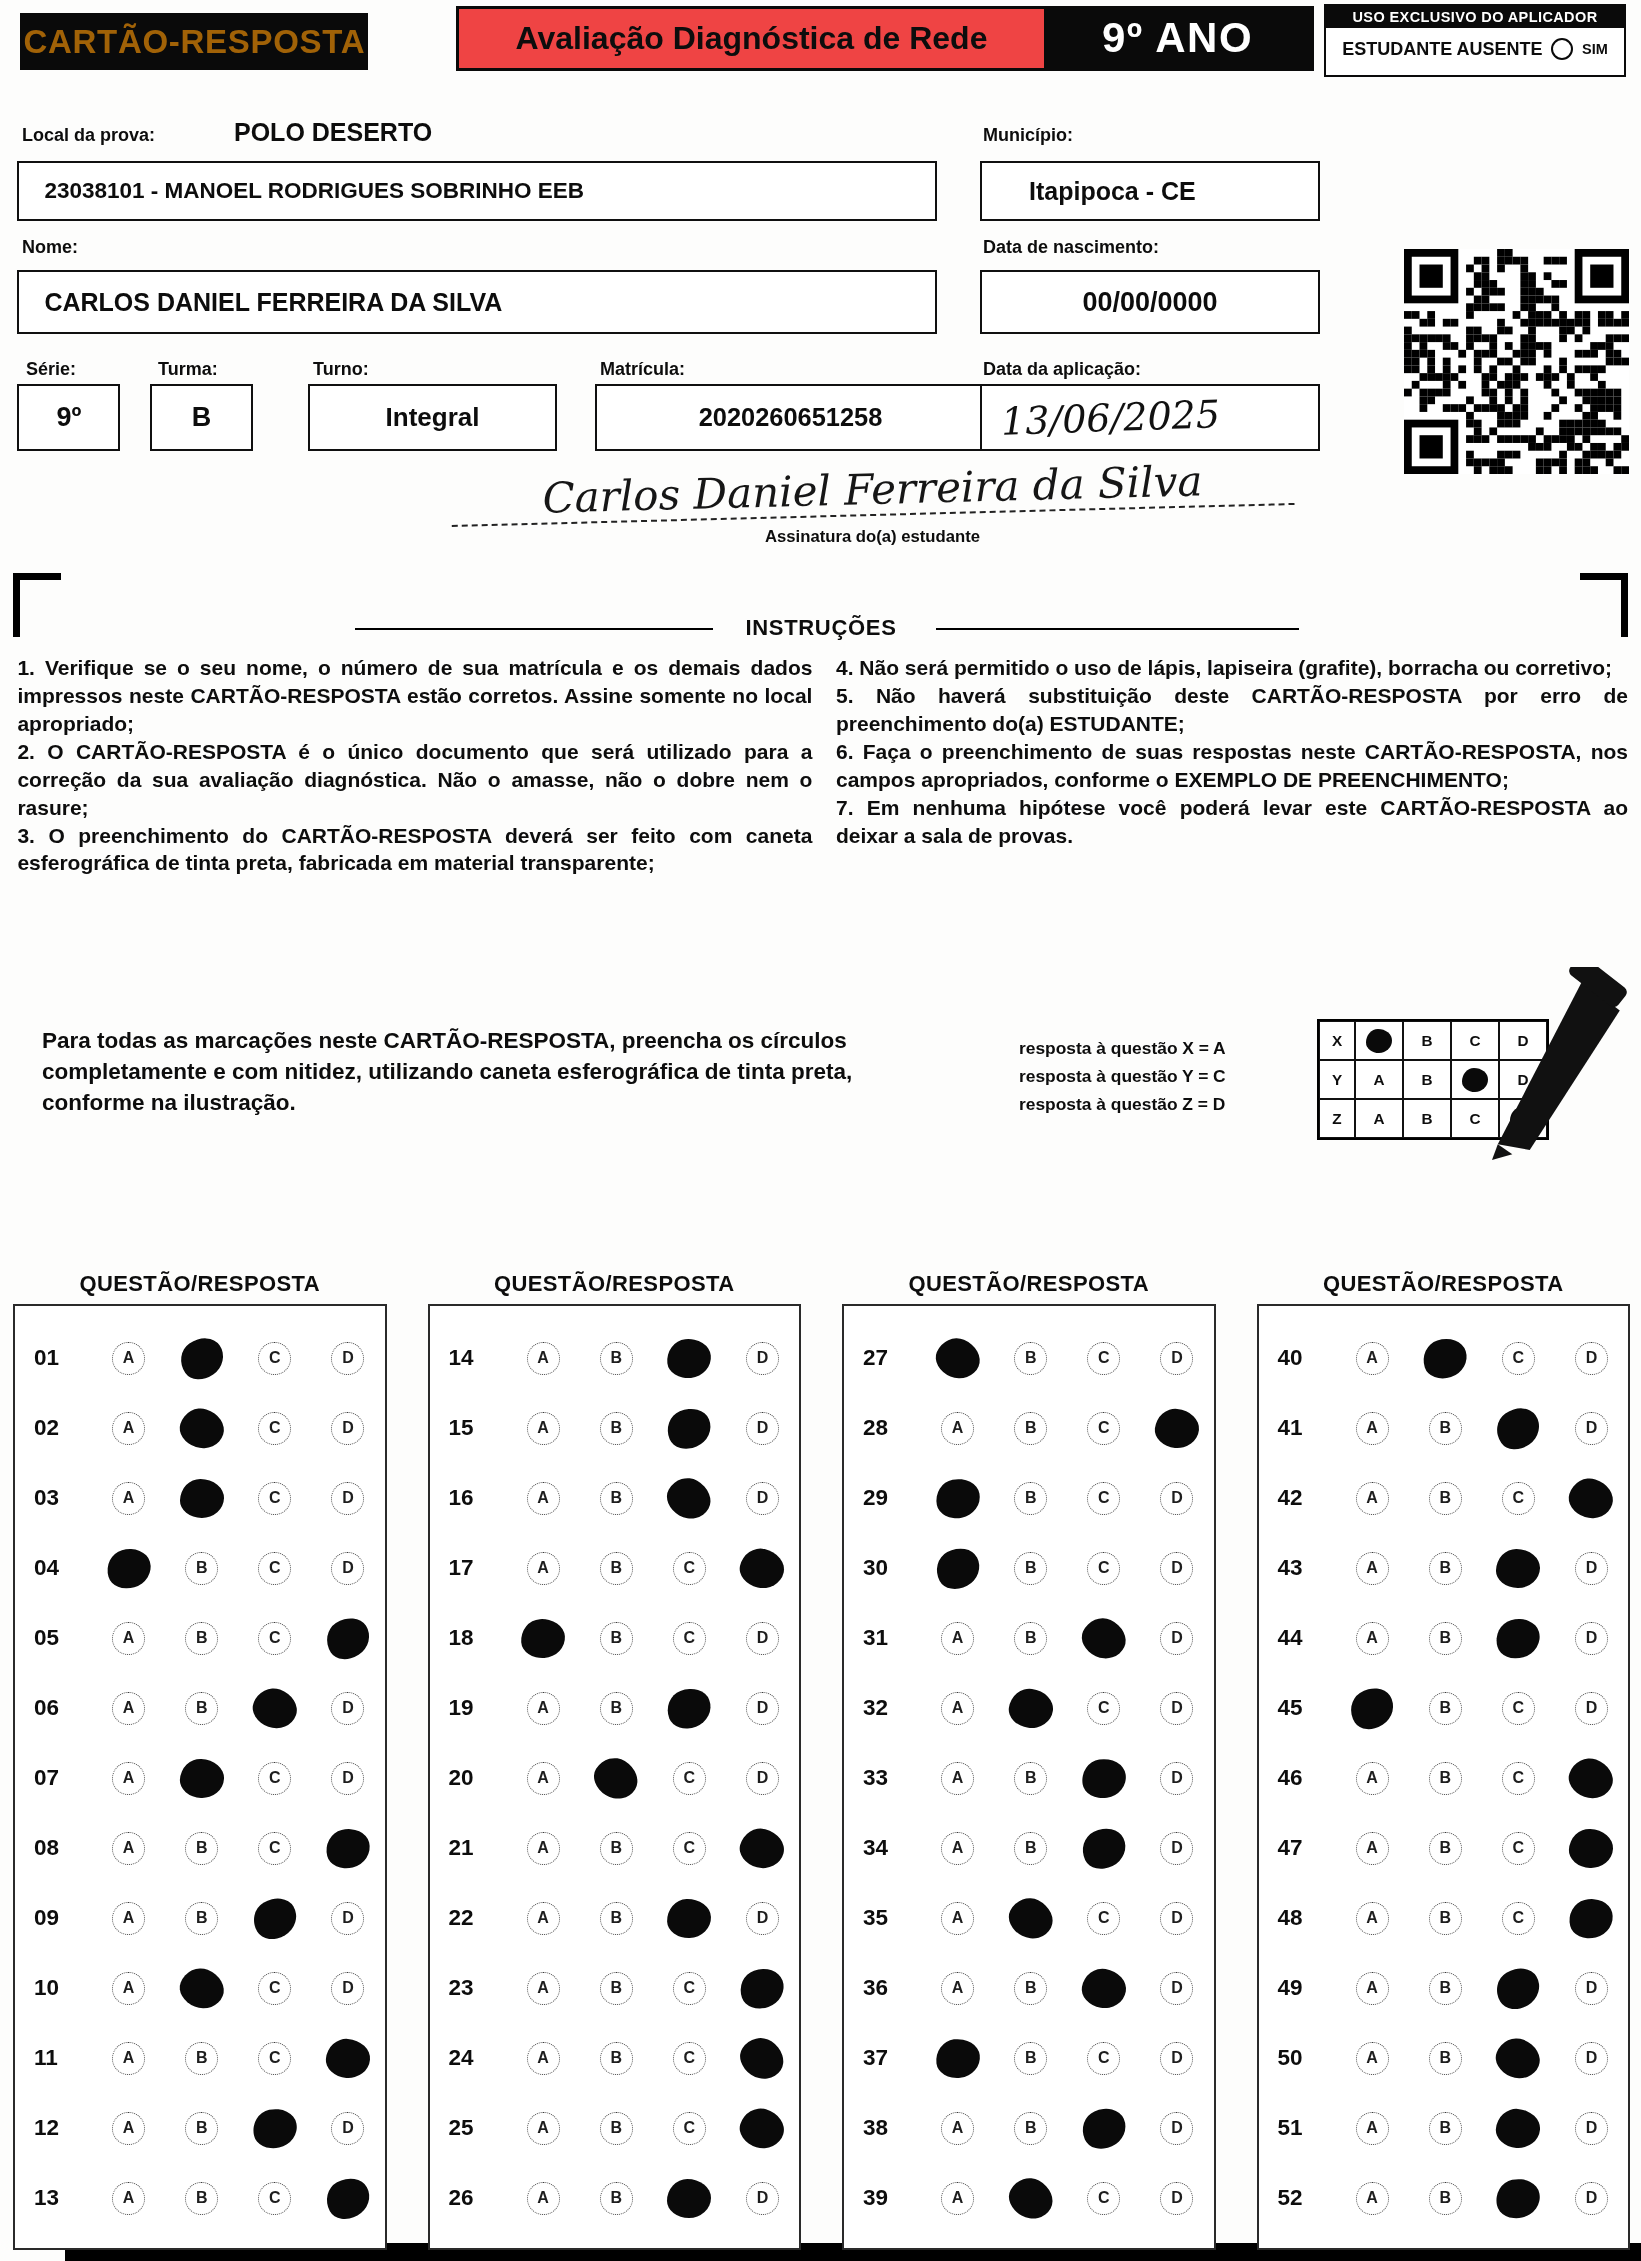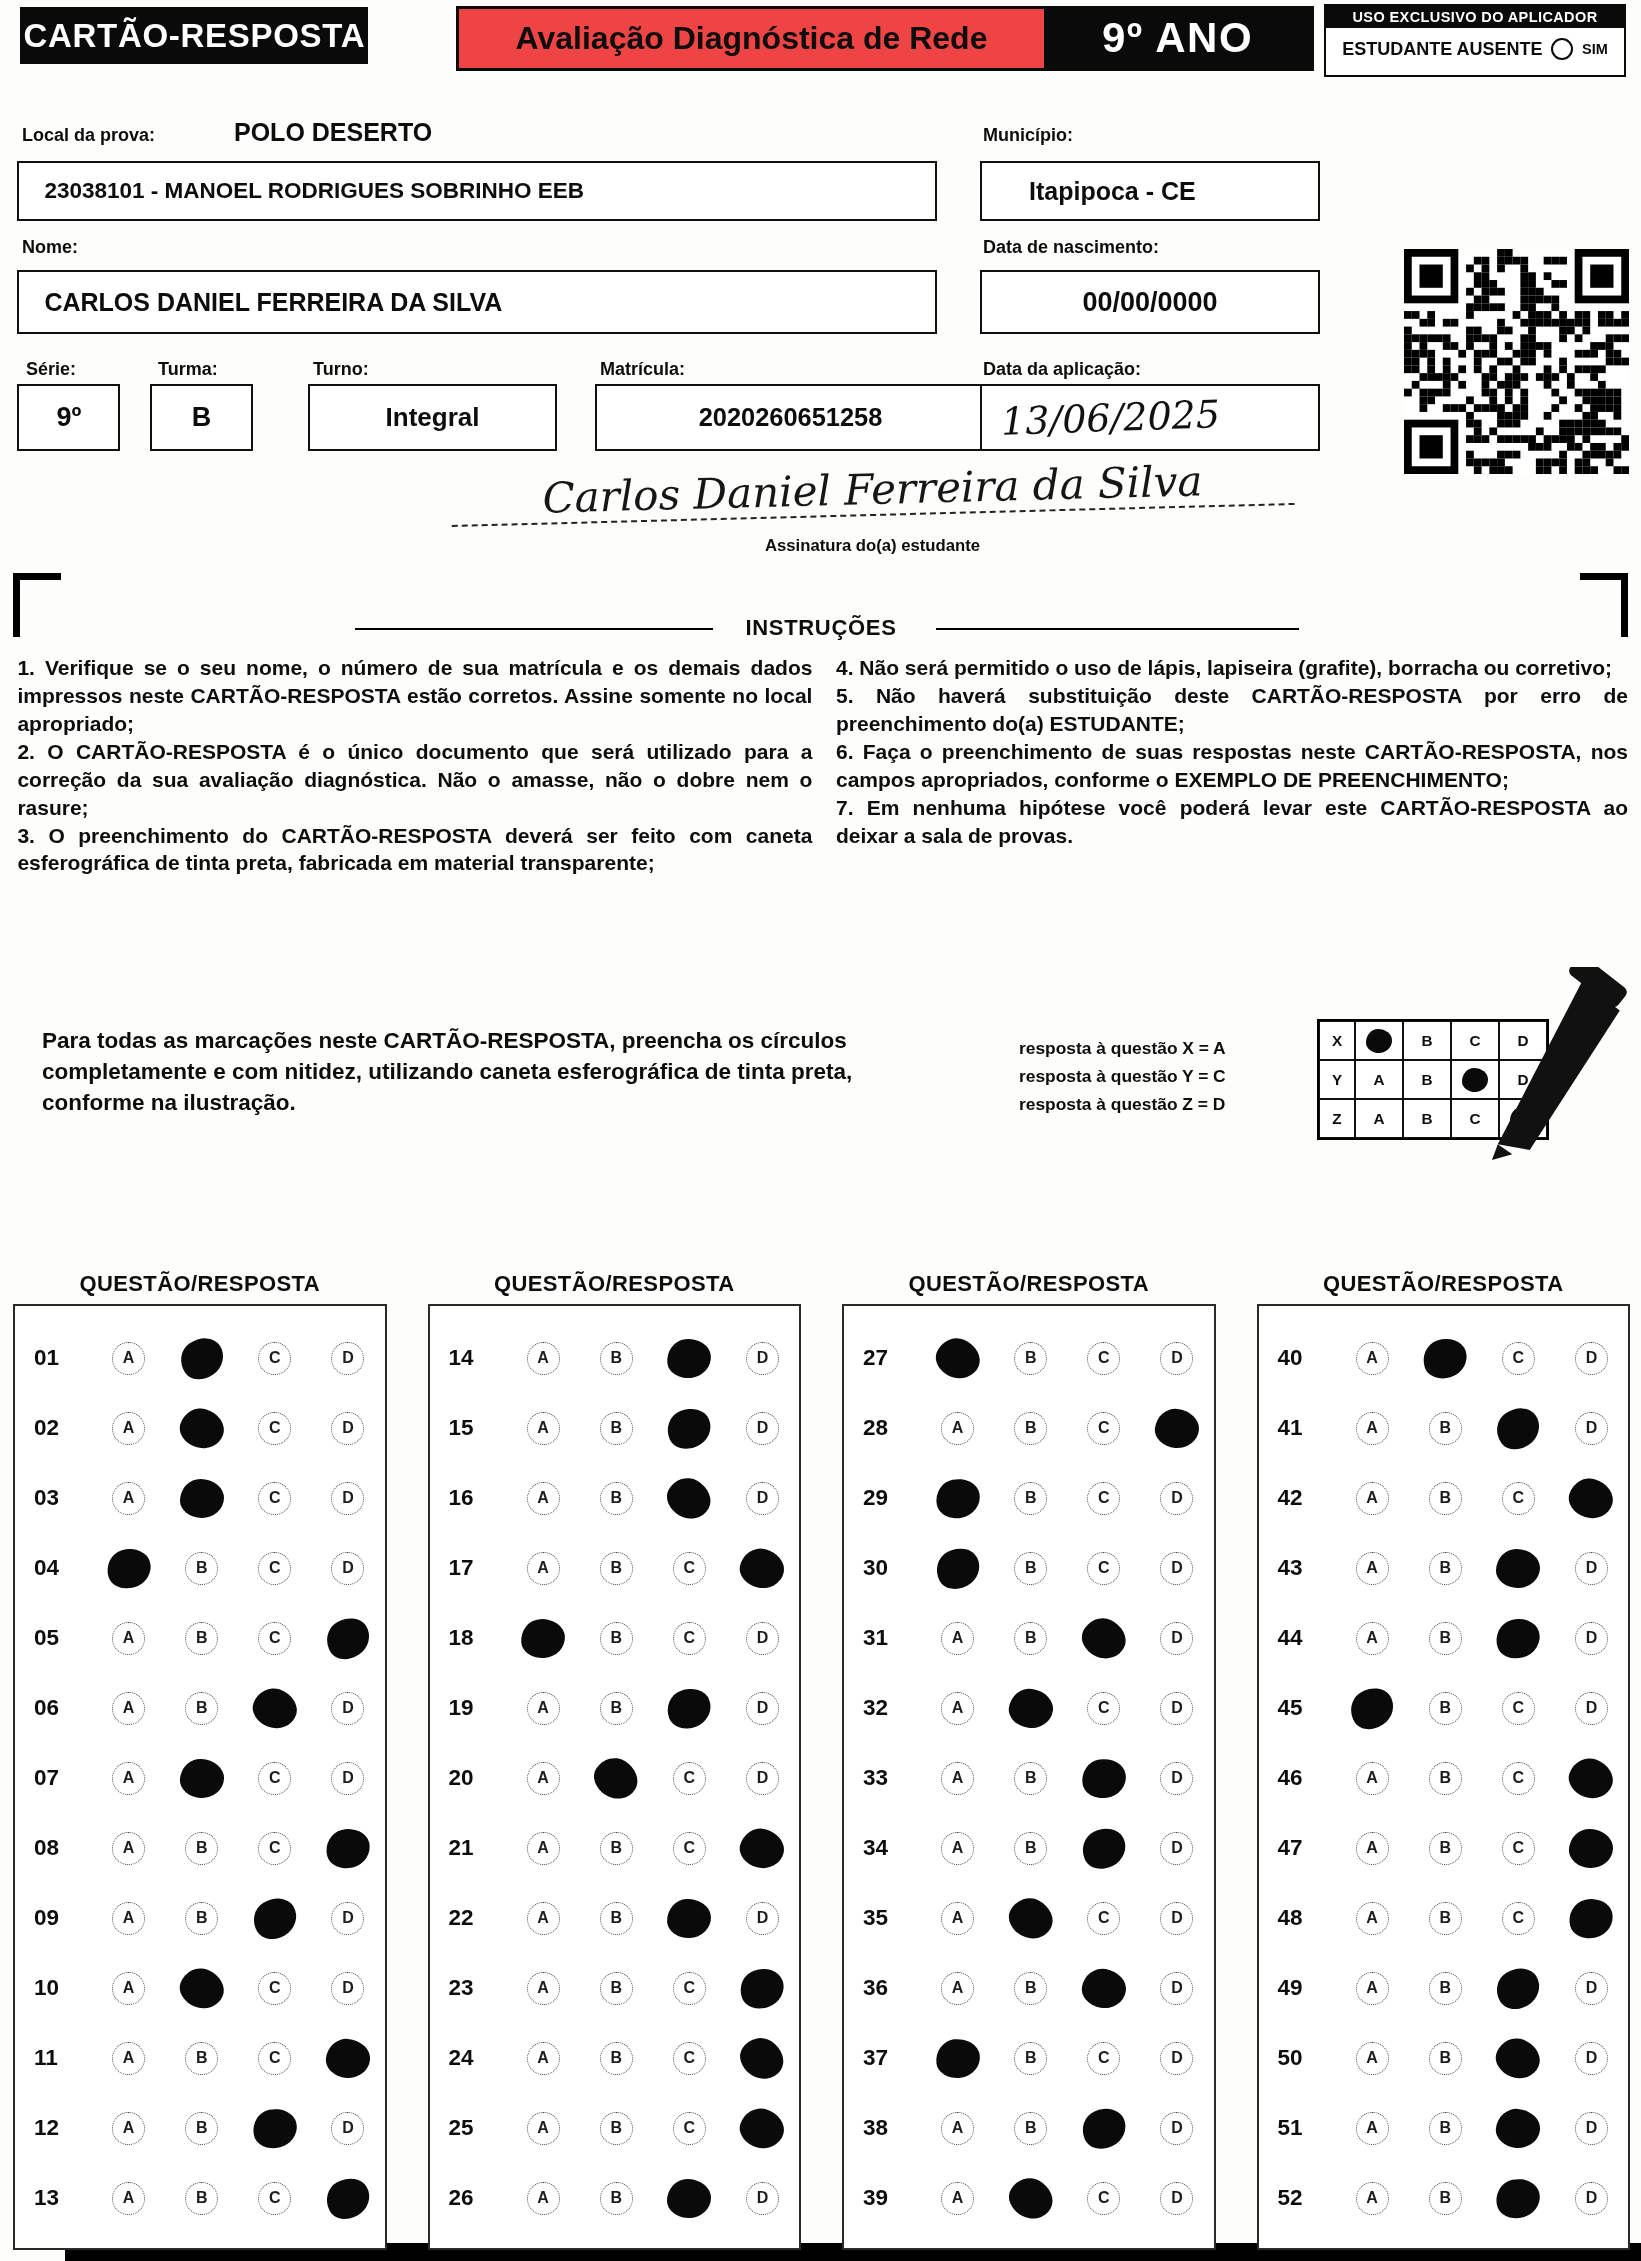--- a/index.html
+++ b/index.html
@@ -2,21 +2,21 @@
 <html style="font-size:11.6px"><head>
 <meta charset="utf-8">
 <style>
   * { margin:0; padding:0; box-sizing:border-box; }
   html,body { background:#d8d8d8; }
   body { font-family:"Liberation Sans", sans-serif; color:#0d0d0d; }
   #page { position:relative; width:1641px; height:2261px; background:#fdfdfc; overflow:hidden; margin:0 auto; }
   .abs { position:absolute; }
 
   
-  .card-title { left:20.4px; top:7px; width:348px; height:57px; background:#0a0a0a; color:#ffffff;
+  .card-title { left:20.4px; top:13px; width:348px; height:57px; background:#0a0a0a; color:#a16207;
     display:flex; align-items:center; justify-content:center; font-size:33px; font-weight:bold; letter-spacing:0.7px; }
   .exam-box { left:456px; top:5.8px; width:858px; height:65px; border:3.6px solid #0a0a0a; display:flex; background:#ef4444; }
   .exam-title { flex:1; display:flex; align-items:center; justify-content:center; font-size:32px; font-weight:bold; }
   .grade-box { width:267px; background:#0a0a0a; color:#fff; display:flex; align-items:center; justify-content:center;
     font-size:42px; font-weight:bold; letter-spacing:1.5px; }
   .applicator { left:1324px; top:4.4px; width:302px; height:73px; border:2.2px solid #0a0a0a; background:#fff; }
   .applicator-head { background:#0a0a0a; color:#fff; font-size:14.5px; font-weight:bold; text-align:center; padding:2.9px 0; letter-spacing:0.4px; }
   .applicator-body { display:flex; align-items:center; justify-content:center; gap:8.7px; height:42px; font-weight:bold; }
   .absent-label { font-size:18px; }
   .absent-option { font-size:14.5px; }
@@ -24,21 +24,21 @@
 
   
   .lab { font-size:18px; font-weight:bold; }
   .field-box { border:2.9px solid #101010; background:#fff; display:flex; align-items:center; font-weight:bold; }
   .center { justify-content:center; }
   .hand { font-family:"DejaVu Serif", serif; font-style:italic; font-weight:normal; color:#111; }
   .qr-wrap { left:1404px; top:249px; width:225px; height:225px; }
   .sig-wrap { left:451px; top:465px; width:843px; }
   .sig-script { font-family:"DejaVu Serif", serif; font-style:italic; font-size:42px; text-align:center;
     transform:rotate(-1.5deg); border-bottom:2.9px dashed #222; padding-bottom:0px; color:#161616; }
-  .sig-label { text-align:center; font-size:16.7px; font-weight:bold; margin-top:20px; }
+  .sig-label { text-align:center; font-size:16.7px; font-weight:bold; margin-top:11px; }
 
   
   .bracket { width:48px; height:64px; }
   .br-tl { left:13px;  top:573px;  border-left:7.3px solid #000; border-top:7.3px solid #000; }
   .br-tr { left:1580px; top:573px; border-right:7.3px solid #000; border-top:7.3px solid #000; }
   .br-bl { left:13px;  top:2189px; height:54px; border-left:7.3px solid #000; border-bottom:7.3px solid #000; }
   .br-br { left:1580px; top:2189px; height:54px; border-right:7.3px solid #000; border-bottom:7.3px solid #000; }
   .bottom-bar { left:65px; top:2243px; width:1576px; height:18px; background:#000; }
 
   

